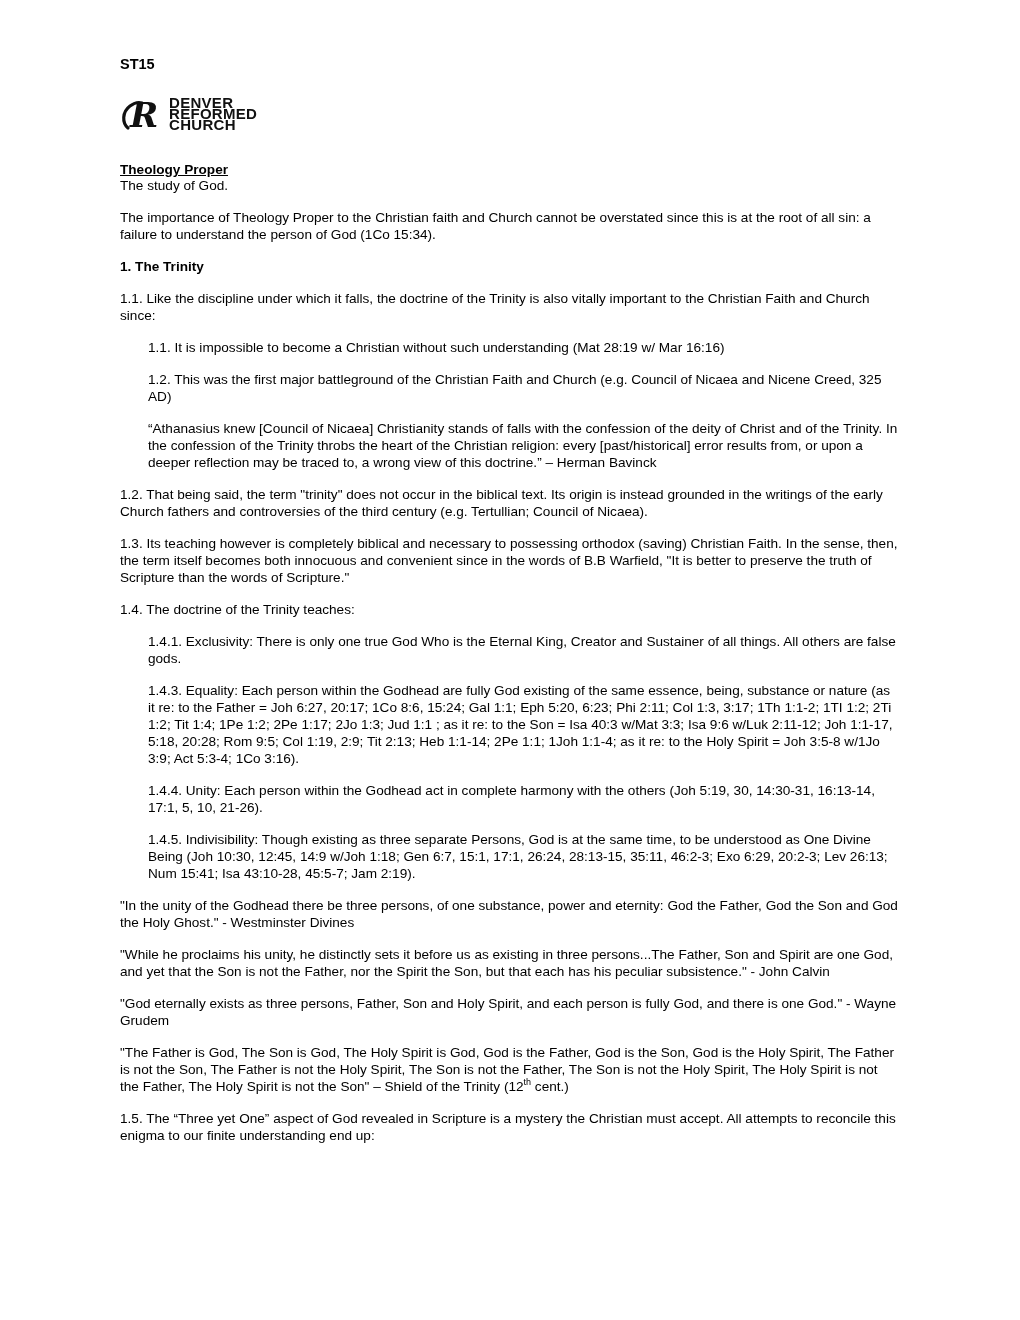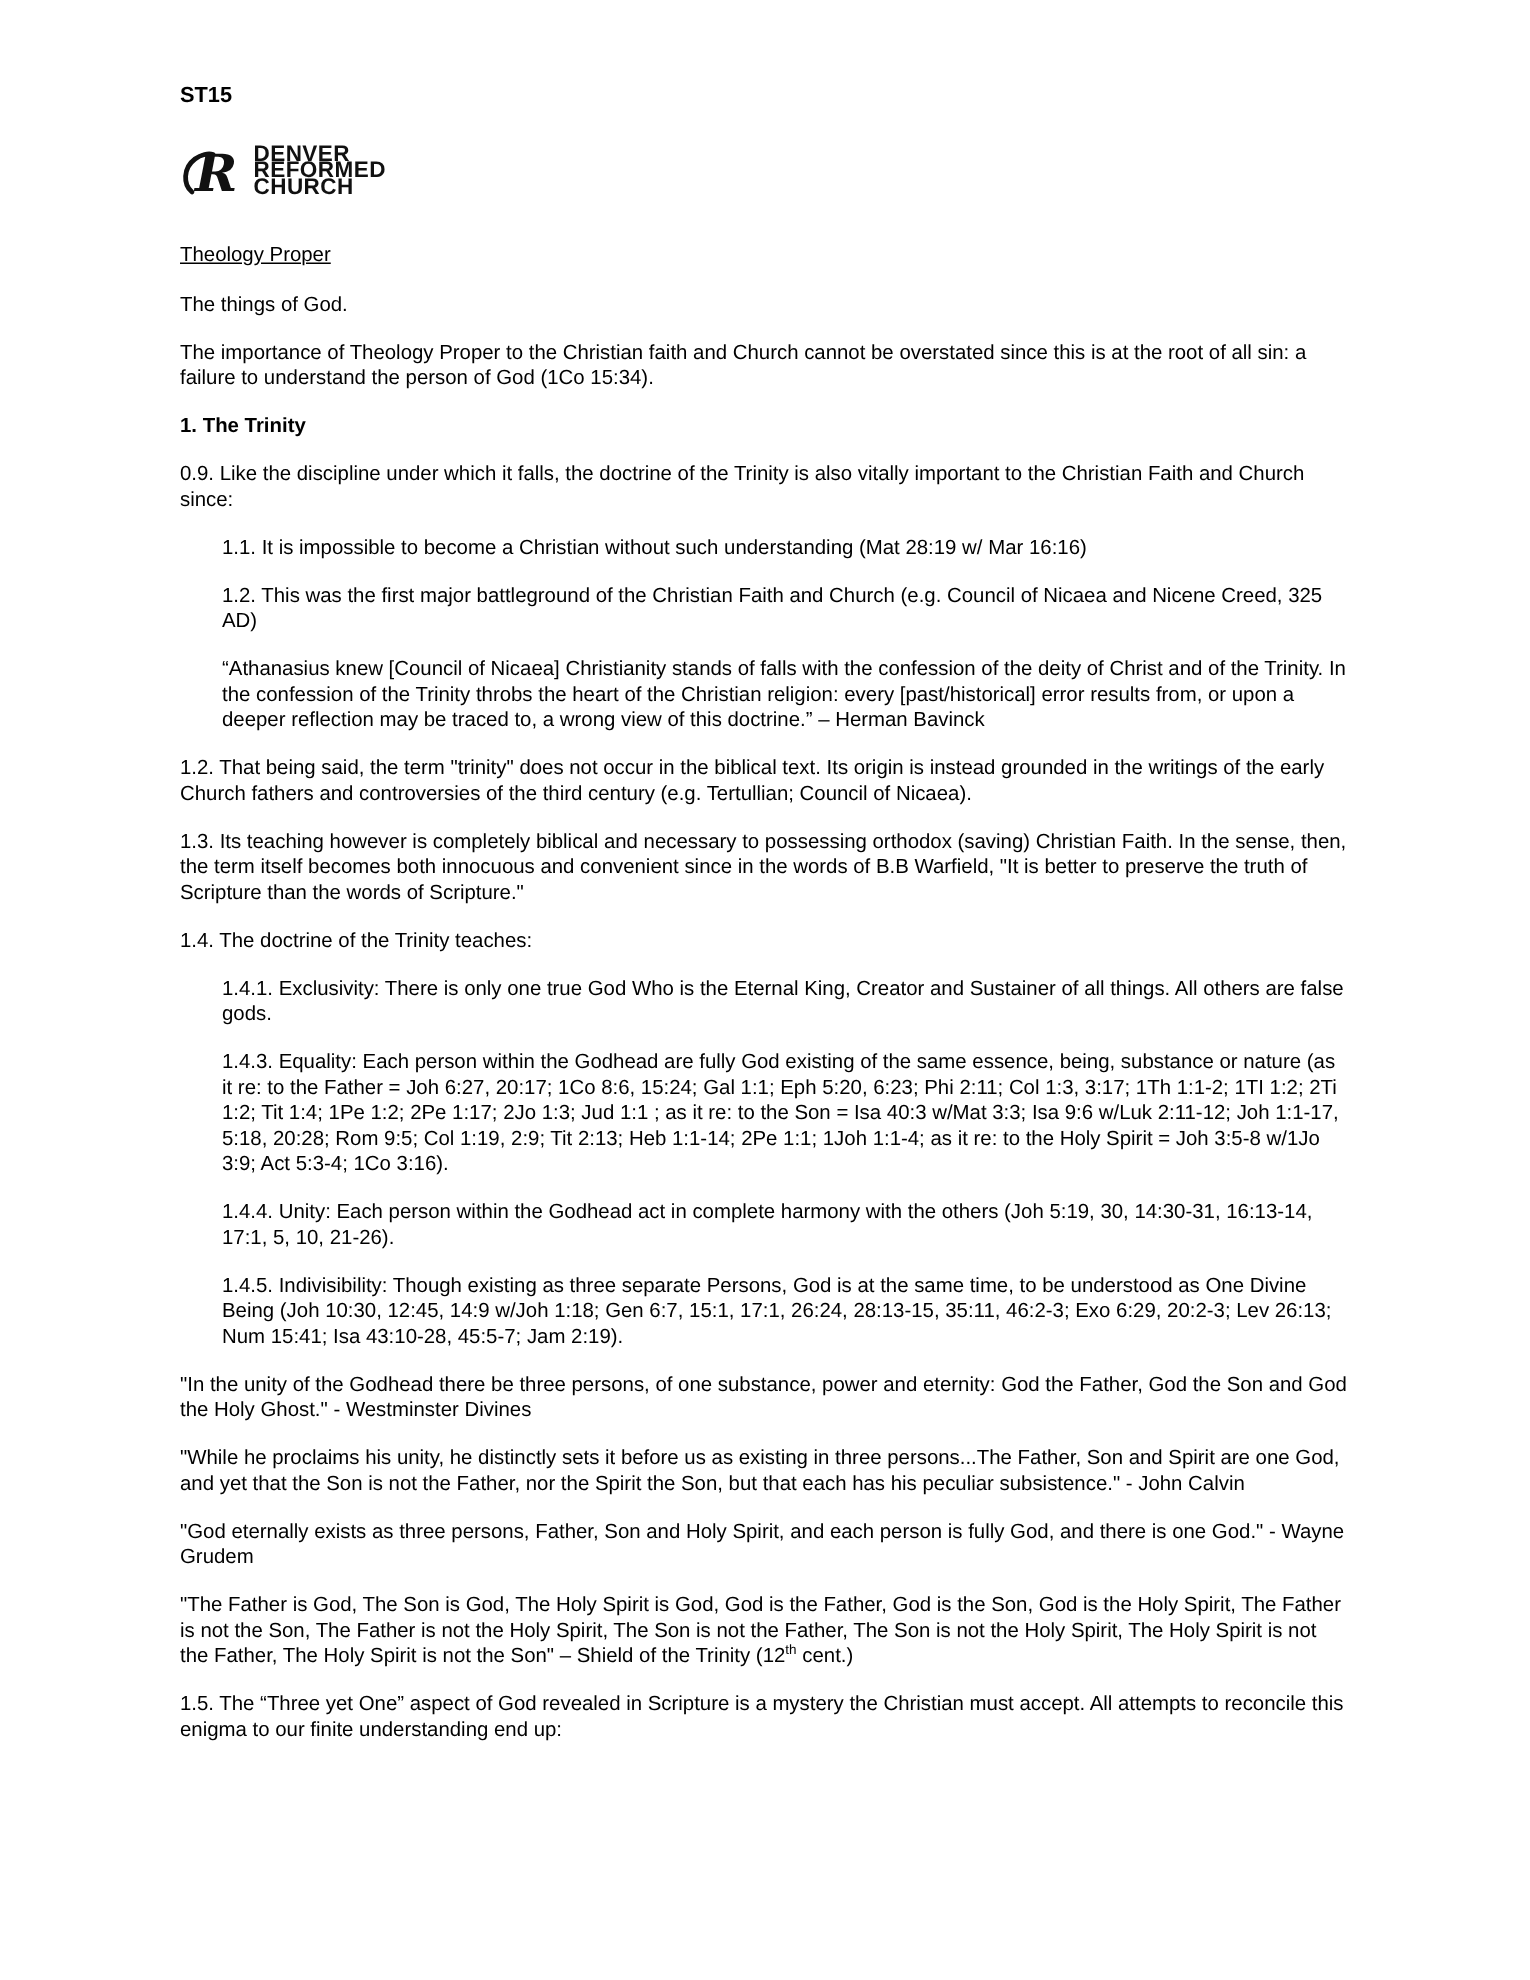--- a/index.html
+++ b/index.html
@@ -34,24 +34,23 @@
     display: block;
   }
   .logo-text {
     font-weight: bold;
     font-size: 15px;
     line-height: 11px;
     letter-spacing: 0.3px;
     color: #111111;
   }
   .doc-title {
-    font-weight: normal;
+    font-weight: bold;
     text-decoration: underline;
     font-size: 13.6px;
-    margin-bottom: 17px;
   }
   .body-text .para {
     font-size: 13.6px;
     line-height: 17px;
     margin: 0 0 15px 0;
   }
   .body-text .para.indent-1 {
     margin-left: 28px;
   }
   .body-text .para.bold {
@@ -77,24 +76,24 @@
     <div class="logo-text">
       <div>DENVER</div>
       <div>REFORMED</div>
       <div>CHURCH</div>
     </div>
   </div>
 
   <div class="doc-title">Theology Proper</div>
 
   <div class="body-text" id="paragraphs">
-      <div class="para indent-0">The things of God.</div>
+      <div class="para indent-0">The study of God.</div>
       <div class="para indent-0">The importance of Theology Proper to the Christian faith and Church cannot be overstated since this is at the root of all sin: a failure to understand the person of God (1Co 15:34).</div>
       <div class="para indent-0 bold">1. The Trinity</div>
-      <div class="para indent-0">0.9. Like the discipline under which it falls, the doctrine of the Trinity is also vitally important to the Christian Faith and Church since:</div>
+      <div class="para indent-0">1.1. Like the discipline under which it falls, the doctrine of the Trinity is also vitally important to the Christian Faith and Church since:</div>
       <div class="para indent-1">1.1. It is impossible to become a Christian without such understanding (Mat 28:19 w/ Mar 16:16)</div>
       <div class="para indent-1">1.2. This was the first major battleground of the Christian Faith and Church (e.g. Council of Nicaea and Nicene Creed, 325 AD)</div>
       <div class="para indent-1">“Athanasius knew [Council of Nicaea] Christianity stands of falls with the confession of the deity of Christ and of the Trinity. In the confession of the Trinity throbs the heart of the Christian religion: every [past/historical] error results from, or upon a deeper reflection may be traced to, a wrong view of this doctrine.” – Herman Bavinck</div>
       <div class="para indent-0">1.2. That being said, the term "trinity" does not occur in the biblical text. Its origin is instead grounded in the writings of the early Church fathers and controversies of the third century (e.g. Tertullian; Council of Nicaea).</div>
       <div class="para indent-0">1.3. Its teaching however is completely biblical and necessary to possessing orthodox (saving) Christian Faith. In the sense, then, the term itself becomes both innocuous and convenient since in the words of B.B Warfield, "It is better to preserve the truth of Scripture than the words of Scripture."</div>
       <div class="para indent-0">1.4. The doctrine of the Trinity teaches:</div>
       <div class="para indent-1">1.4.1. Exclusivity: There is only one true God Who is the Eternal King, Creator and Sustainer of all things. All others are false gods.</div>
       <div class="para indent-1">1.4.3. Equality: Each person within the Godhead are fully God existing of the same essence, being, substance or nature (as it re: to the Father = Joh 6:27, 20:17; 1Co 8:6, 15:24; Gal 1:1; Eph 5:20, 6:23; Phi 2:11; Col 1:3, 3:17; 1Th 1:1-2; 1TI 1:2; 2Ti 1:2; Tit 1:4; 1Pe 1:2; 2Pe 1:17; 2Jo 1:3; Jud 1:1 ; as it re: to the Son = Isa 40:3 w/Mat 3:3; Isa 9:6 w/Luk 2:11-12; Joh 1:1-17, 5:18, 20:28; Rom 9:5; Col 1:19, 2:9; Tit 2:13; Heb 1:1-14; 2Pe 1:1; 1Joh 1:1-4; as it re: to the Holy Spirit = Joh 3:5-8 w/1Jo 3:9; Act 5:3-4; 1Co 3:16).</div>
       <div class="para indent-1">1.4.4. Unity: Each person within the Godhead act in complete harmony with the others (Joh 5:19, 30, 14:30-31, 16:13-14, 17:1, 5, 10, 21-26).</div>
       <div class="para indent-1">1.4.5. Indivisibility: Though existing as three separate Persons, God is at the same time, to be understood as One Divine Being (Joh 10:30, 12:45, 14:9 w/Joh 1:18; Gen 6:7, 15:1, 17:1, 26:24, 28:13-15, 35:11, 46:2-3; Exo 6:29, 20:2-3; Lev 26:13; Num 15:41; Isa 43:10-28, 45:5-7; Jam 2:19).</div>

